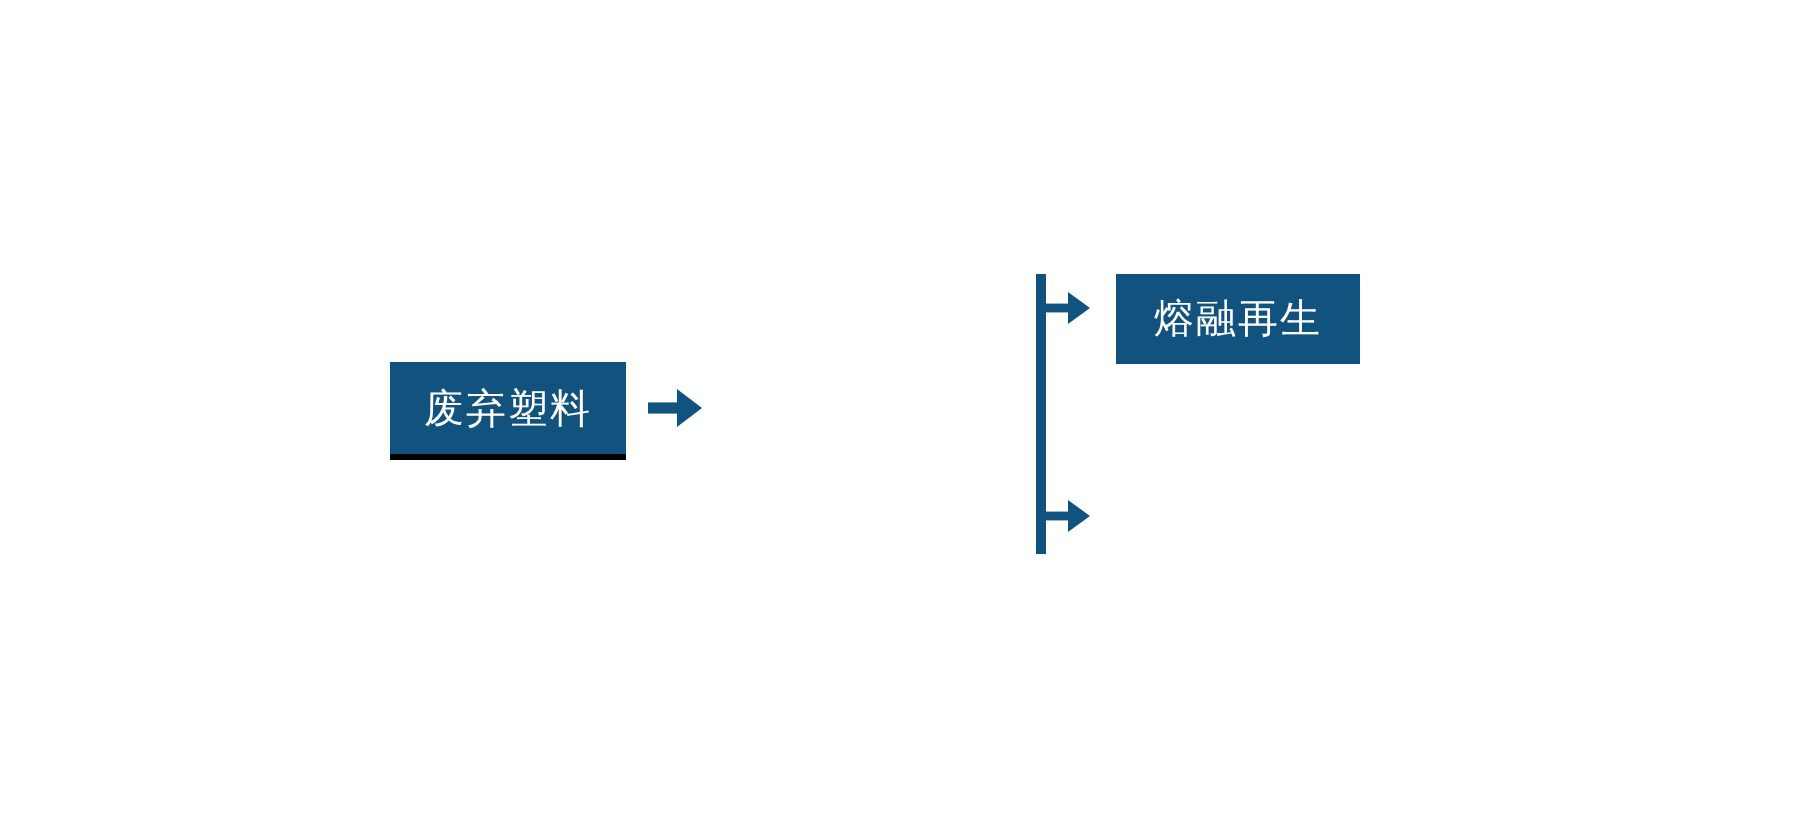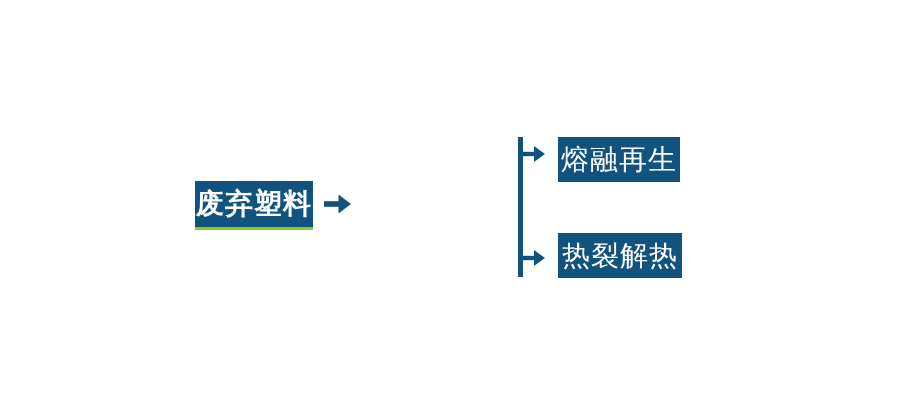--- a/index.html
+++ b/index.html
@@ -14,33 +14,32 @@
     background: #ffffff;
     overflow: hidden;
     font-family: "Liberation Sans", "DejaVu Sans", sans-serif;
   }
   .node {
     position: absolute;
     display: flex;
     align-items: center;
     justify-content: center;
     color: #ffffff;
-    font-size: 28px;
+    font-size: 20px;
     font-weight: 300;
     letter-spacing: 1px;
     white-space: nowrap;
   }
   .node-blue { background: #11537E; }
   .node-red  { background: #E31112; }
 
   .node-source {
     left: 195px; top: 181px;
     width: 118px; height: 46px;
-    border-bottom: 3px solid #84cc16;
-    font-weight: bold;
+    border-bottom: 3px solid #000000;
   }
   .node-process {
     left: 362px; top: 181px;
     width: 122px; height: 48px;
   }
   .node-output-top {
     left: 558px; top: 137px;
     width: 122px; height: 45px;
   }
   .node-output-bottom {
@@ -96,17 +95,14 @@
     <svg width="25" height="18" viewBox="0 0 25 18" aria-hidden="true">
       <rect class="arrow-fill" x="0" y="6.8" width="15" height="4.4"></rect>
       <polygon class="arrow-fill" points="13,1 24,9 13,17"></polygon>
     </svg>
   </span>
 
   <div class="node node-blue node-output-top">
     <span>熔融再生</span>
   </div>
 
-  <div class="node node-blue node-output-bottom">
-    <span>热裂解热</span>
-  </div>
 
 </div>
 
 </body></html>

